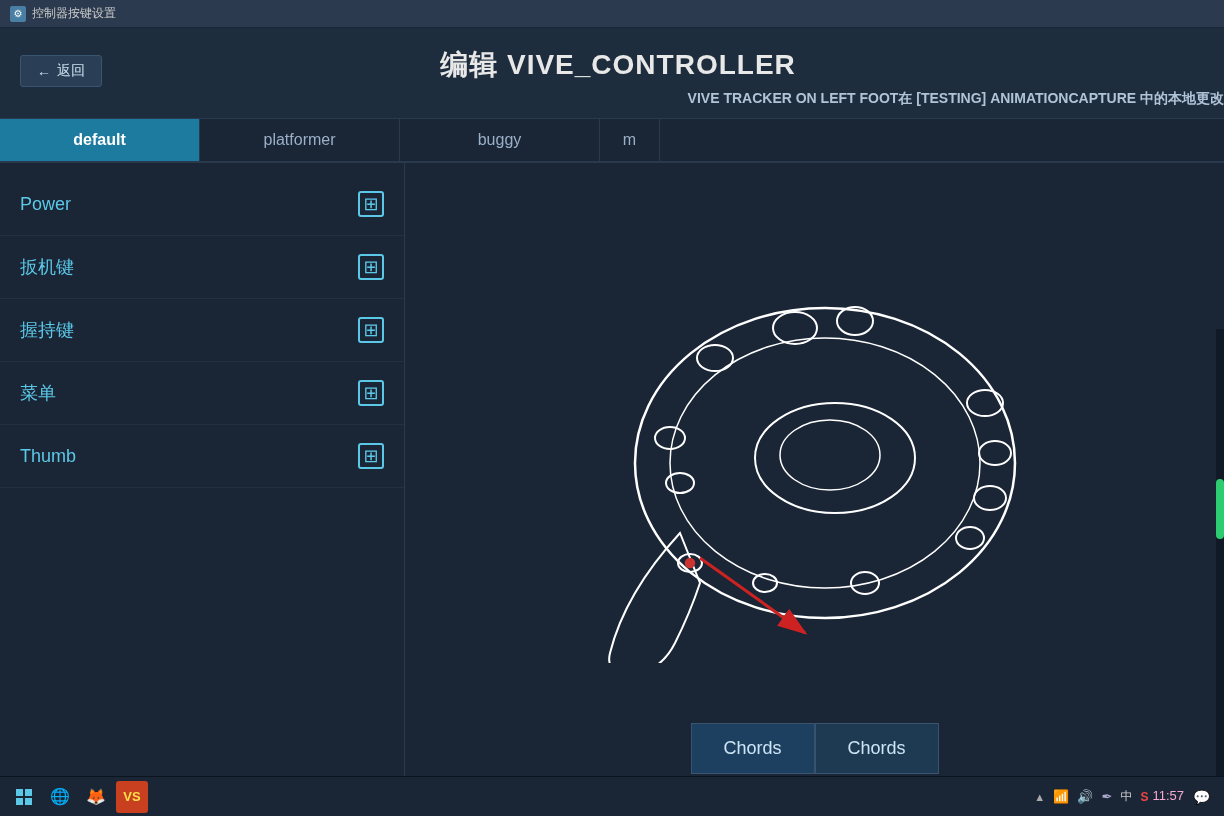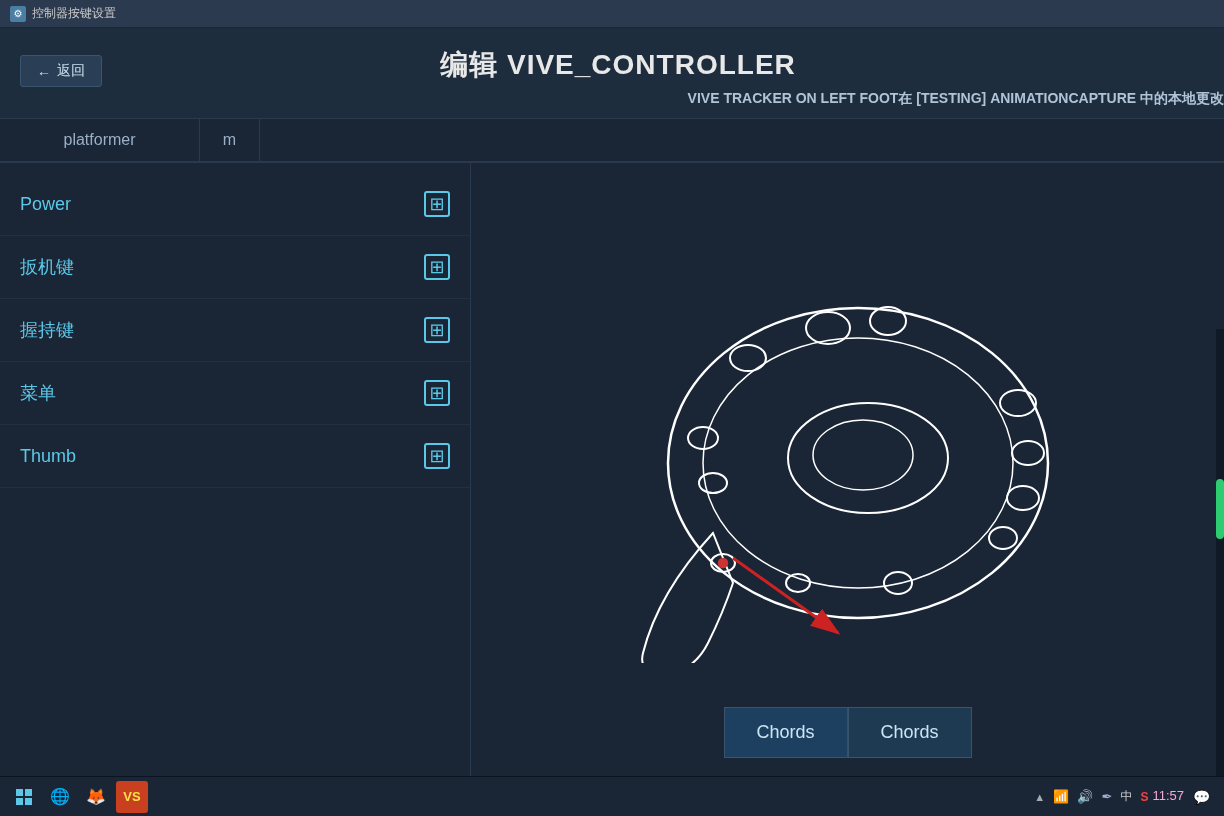--- a/index.html
+++ b/index.html
@@ -98,21 +98,21 @@
 
     
     .content-area {
       display: flex;
       height: calc(816px - 28px - 88px - 50px);
       position: relative;
     }
 
     
     .left-panel {
-      width: 471px;
+      width: 405px;
       background: #1a2535;
       border-right: 1px solid #2a3a4e;
       padding-top: 10px;
     }
     .binding-row {
       display: flex;
       align-items: center;
       justify-content: space-between;
       padding: 18px 20px;
       border-bottom: 1px solid #243040;
@@ -150,21 +150,21 @@
       top: 20px;
       left: 50%;
       transform: translateX(-50%);
       width: 600px;
       height: 480px;
     }
 
     
     .bottom-buttons {
       position: absolute;
-      bottom: 55px;
+      bottom: 39px;
       left: 50%;
       transform: translateX(-50%);
       display: flex;
       gap: 0;
     }
     .action-btn {
       padding: 14px 32px;
       font-size: 18px;
       cursor: pointer;
       color: #cce4f5;
@@ -241,21 +241,23 @@
   <div class="main-title">编辑 VIVE_CONTROLLER</div>
   <div class="main-subtitle">VIVE TRACKER ON LEFT FOOT在 [TESTING] ANIMATIONCAPTURE 中的本地更改</div>
 </div>
 
 <button class="back-button">
   <span>←</span>
   <span>返回</span>
 </button>
 
 <div class="tab-bar">
+  <div class="tab active">default</div>
   <div class="tab">platformer</div>
+  <div class="tab">buggy</div>
   <div class="tab partial">m</div>
 </div>
 
 <div class="content-area">
 
   <div class="left-panel">
 
     <div class="binding-row">
       <span class="binding-label">Power</span>
       <div class="expand-icon">⊞</div>

